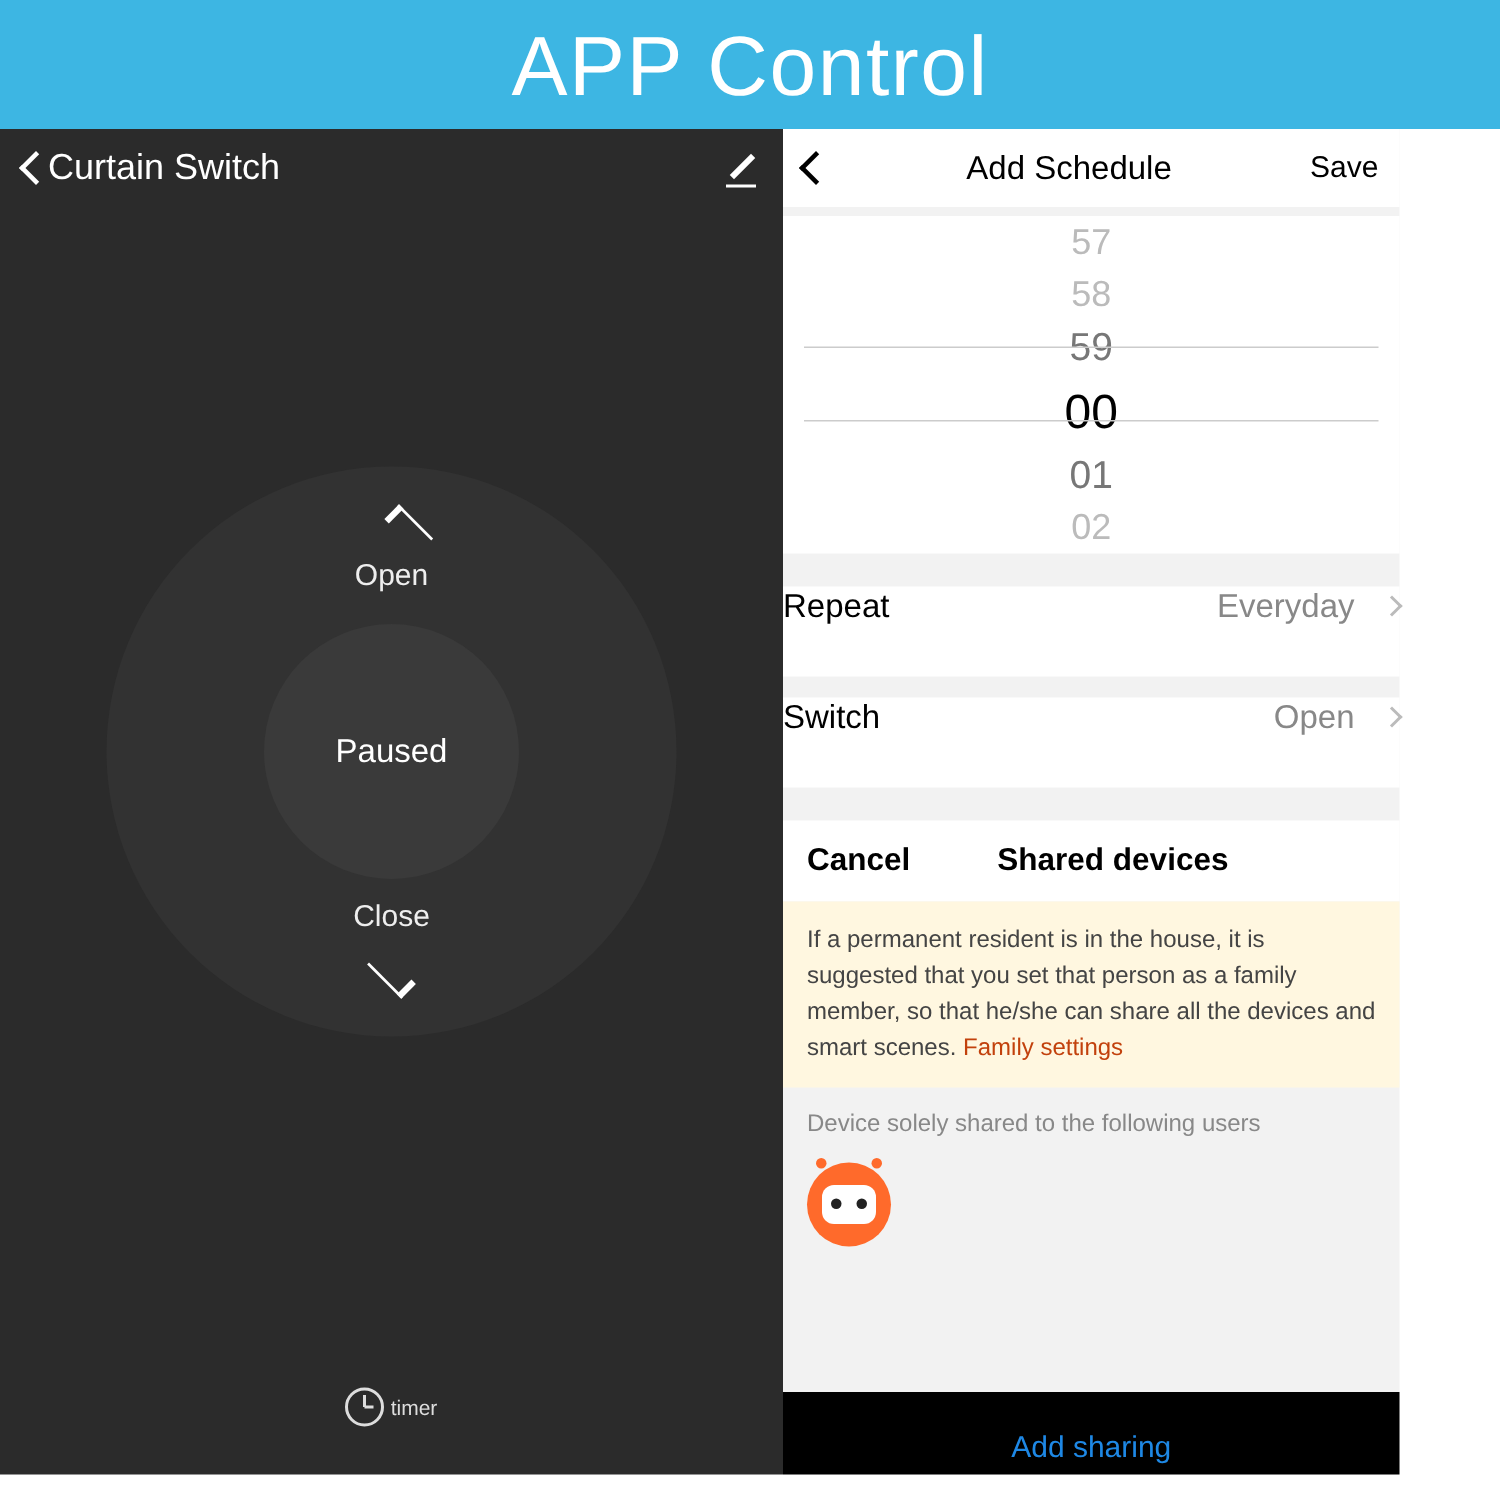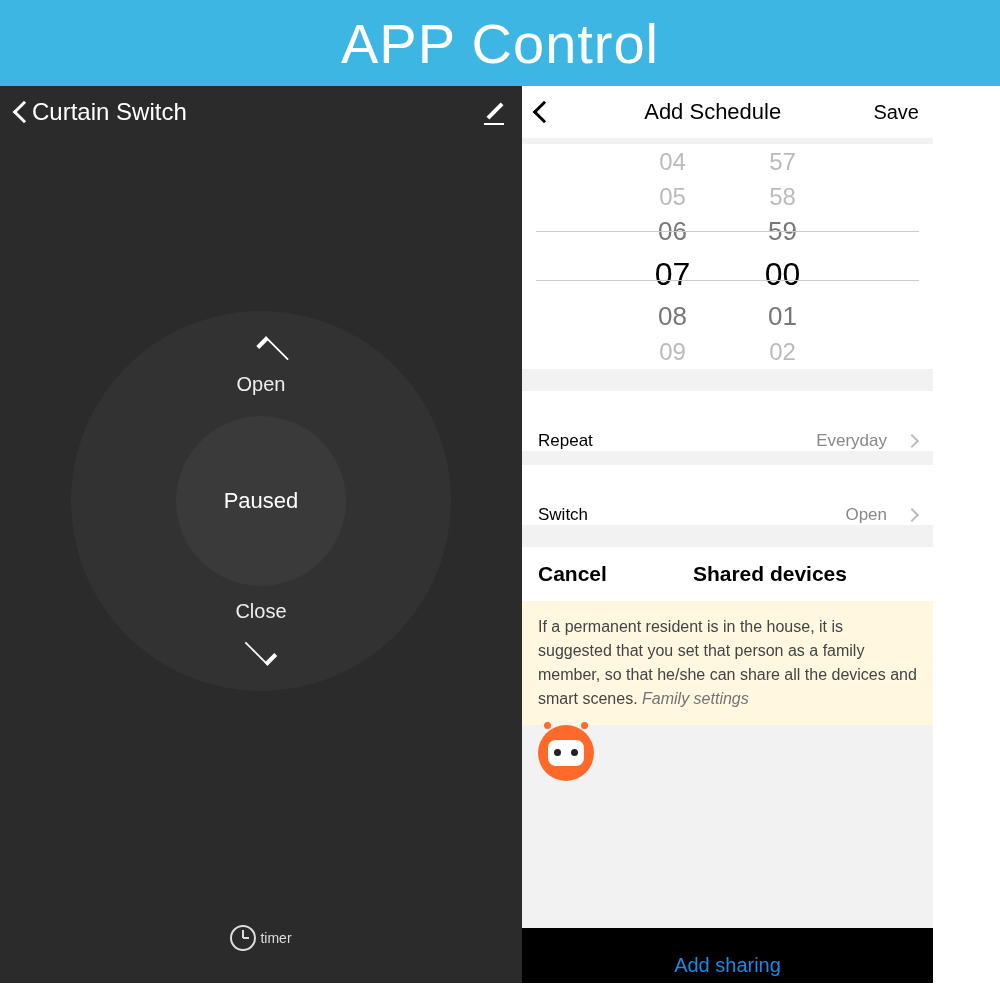--- a/index.html
+++ b/index.html
@@ -168,52 +168,52 @@
   .pcol{ width:110px; text-align:center; display:flex; flex-direction:column; align-items:center;}
   .prow{ height:35px; line-height:35px; font-size:24px; color:#bbb;}
   .prow.near{ color:#777; font-size:26px;}
   .prow.sel{ color:#000; font-size:32px; height:50px; line-height:50px;}
   .picker-lines{position:absolute;left:14px;right:14px;top:87px;height:50px;border-top:1px solid #ccc;border-bottom:1px solid #ccc;pointer-events:none;}
 
   .row{
     background:#fff;
     height:60px;
     display:flex;
-    align-items:flex-end;
+    align-items:flex-start;
     justify-content:space-between;
-    padding:0 16px;
-    font-size:17px;
+    padding:0 0;
+    font-size:22px;
   }
   .row .rval{ color:#888; display:flex; align-items:center; gap:20px;}
   .chev-right-sm{
     width:10px;height:10px;border-right:2px solid #bbb;border-top:2px solid #bbb;transform:rotate(45deg);
   }
   .gap{height:22px;}
   .gap-sm{height:14px;}
 
   .shared-header{
     background:#fff;
     height:54px;
     display:flex;
     align-items:center;
     padding:0 16px;
     font-size:21px;
     font-weight:600;
-    gap:86px;
+    gap:58px;
   }
   .shared-header .cancel{font-weight:600;}
 
   .tip{
     background:#fff7e0;
     padding:14px 16px;
     font-size:16px;
     line-height:1.5;
     color:#444;
   }
-  .tip .link{ color:#737373;font-style:italic;}
+  .tip .link{ color:#c2410c;}
 
   .share-caption{
     font-size:16px; color:#888; padding:16px;
   }
   .avatar-row{ padding:0 16px 10px 16px;}
   .avatar{
     width:56px;height:56px;border-radius:50%;
     background:#ff6a2b;
     position:relative;
     display:flex;align-items:center;justify-content:center;
@@ -271,29 +271,20 @@
 
   <div class="phone-right">
     <div class="pr-header">
       <div class="chev-left"></div>
       <div class="title">Add Schedule</div>
       <div class="save">Save</div>
     </div>
 
     <div class="picker">
       <div class="pcol">
-        <div class="prow">04</div>
-        <div class="prow">05</div>
-        <div class="prow near">06</div>
-        <div class="prow sel">07</div>
-        <div class="prow near">08</div>
-        <div class="prow">09</div>
-
-      </div>
-      <div class="pcol">
         <div class="prow">57</div>
         <div class="prow">58</div>
         <div class="prow near">59</div>
         <div class="prow sel">00</div>
         <div class="prow near">01</div>
         <div class="prow">02</div>
 
       </div>
       <div class="picker-lines"></div>
     </div>
@@ -318,20 +309,21 @@
     <div class="gap"></div>
     <div class="shared-header">
       <span class="cancel">Cancel</span>
       <span>Shared devices</span>
     </div>
 
     <div class="tip">
       <span>If a permanent resident is in the house, it is suggested that you set that person as a family member, so that he/she can share all the devices and smart scenes. </span><span class="link">Family settings</span>
     </div>
 
+    <div class="share-caption">Device solely shared to the following users</div>
 
     <div class="avatar-row">
       <div class="avatar">
         <div class="avatar-ear l"></div>
           <div class="avatar-ear r"></div>
         <div class="avatar-face"></div>
       </div>
     </div>
 
     <div class="add-sharing">Add sharing</div>

